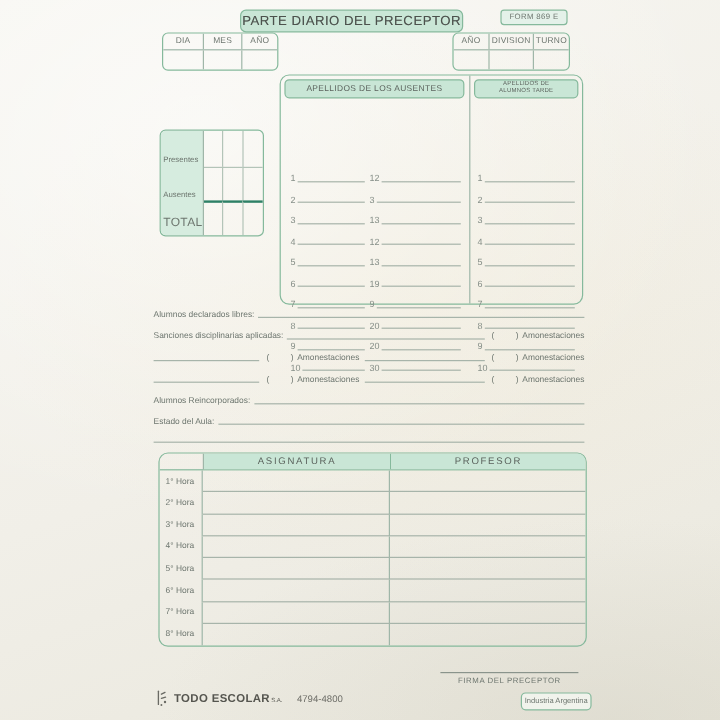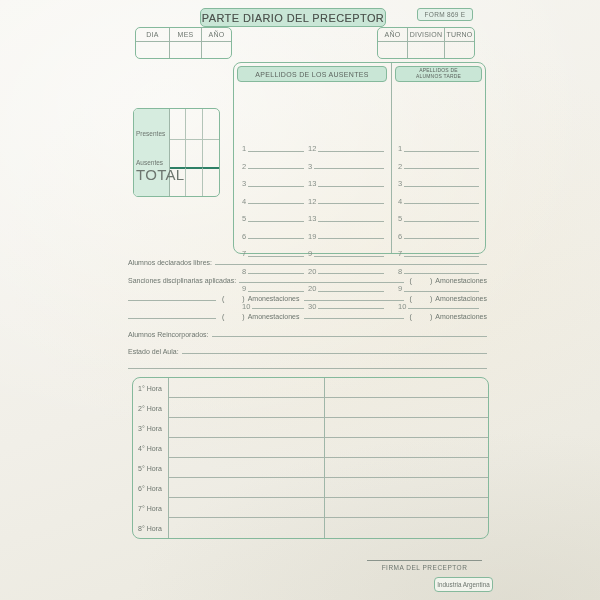--- a/index.html
+++ b/index.html
@@ -27,21 +27,21 @@
   .mt-cell{display:flex;align-items:center;justify-content:center;
     font-size:7px;color:#6d766f;letter-spacing:.2px;}
   .mt-cell + .mt-cell{border-left:1px solid #9fb6a8;}
   
   .att-table{position:absolute;left:133px;top:108px;width:85px;height:87px;
     border:1px solid #85b99c;border-radius:5px;overflow:hidden;display:flex;}
   .att-labels{width:35px;background:#d6ecdf;border-right:1px solid #9fb6a8;position:relative;}
   .att-label{position:absolute;left:2px;font-size:6.5px;color:#6d766f;}
   .att-label.l0{top:21px;}
   .att-label.l1{top:50px;}
-  .att-label.l2{top:57px;font-size:15px;letter-spacing:.3px;}
+  .att-label.l2{top:71px;font-size:10px;letter-spacing:.3px;}
   .att-grid{flex:1;display:grid;grid-template-columns:15px 17px 1fr;
     grid-template-rows:30px 28px 1fr;}
   .att-cell{border-left:1px solid #b3c4b8;}
   .att-cell.c0{border-left:none;}
   .att-cell.r1{border-top:1px solid #b3c4b8;}
   .att-cell.r2{border-top:2px solid #2e8066;}
   
   .abs-panel{position:absolute;left:233px;top:62px;width:251px;height:190px;
     border:1px solid #85b99c;border-radius:8px;}
   .abs-divider{position:absolute;left:157px;top:0;bottom:0;width:1px;background:#9fb6a8;}
@@ -334,20 +334,25 @@
   <div class="field-row" style="top:344px">
     <span class="lbl">Estado del Aula:</span>
     <i class="ul"></i>
   </div>
 
   <div class="field-row" style="top:359px">
     <i class="ul"></i>
   </div>
 
   <div class="sched">
+    <div class="sched-head">
+      <div class="sh-label"></div>
+      <div class="sh-col asig">ASIGNATURA</div>
+      <div class="sh-col prof">PROFESOR</div>
+    </div>
     <div class="sched-body">
       <div class="srow">
         <div class="sr-label">1° Hora</div>
         <div class="sr-cell asig"></div>
         <div class="sr-cell prof"></div>
       </div>
       <div class="srow">
         <div class="sr-label">2° Hora</div>
         <div class="sr-cell asig"></div>
         <div class="sr-cell prof"></div>
@@ -381,16 +386,30 @@
         <div class="sr-label">8° Hora</div>
         <div class="sr-cell asig"></div>
         <div class="sr-cell prof"></div>
       </div>
     </div>
   </div>
 
   <div class="sig-line"></div>
   <div class="sig-label">FIRMA DEL PRECEPTOR</div>
 
+  <div class="brand">
+    <svg width="12" height="16" viewBox="0 0 12 16">
+      <g stroke="#6a6a64" stroke-width="1.1" fill="none" stroke-linecap="round">
+        <path d="M3 2 L3 13"></path>
+        <path d="M5.5 4.5 L8.5 3"></path>
+        <path d="M5.5 8 L9 7"></path>
+      </g>
+      <circle cx="8.5" cy="11" r="1" fill="#6a6a64"></circle>
+      <circle cx="5.5" cy="13.5" r="0.8" fill="#6a6a64"></circle>
+    </svg>
+    <span class="brand-name">TODO ESCOLAR</span>
+    <span class="brand-suffix">S.A.</span>
+    <span class="phone">4794-4800</span>
+  </div>
 
   <div class="industria">Industria Argentina</div>
 
 </div>
 
 </body></html>

